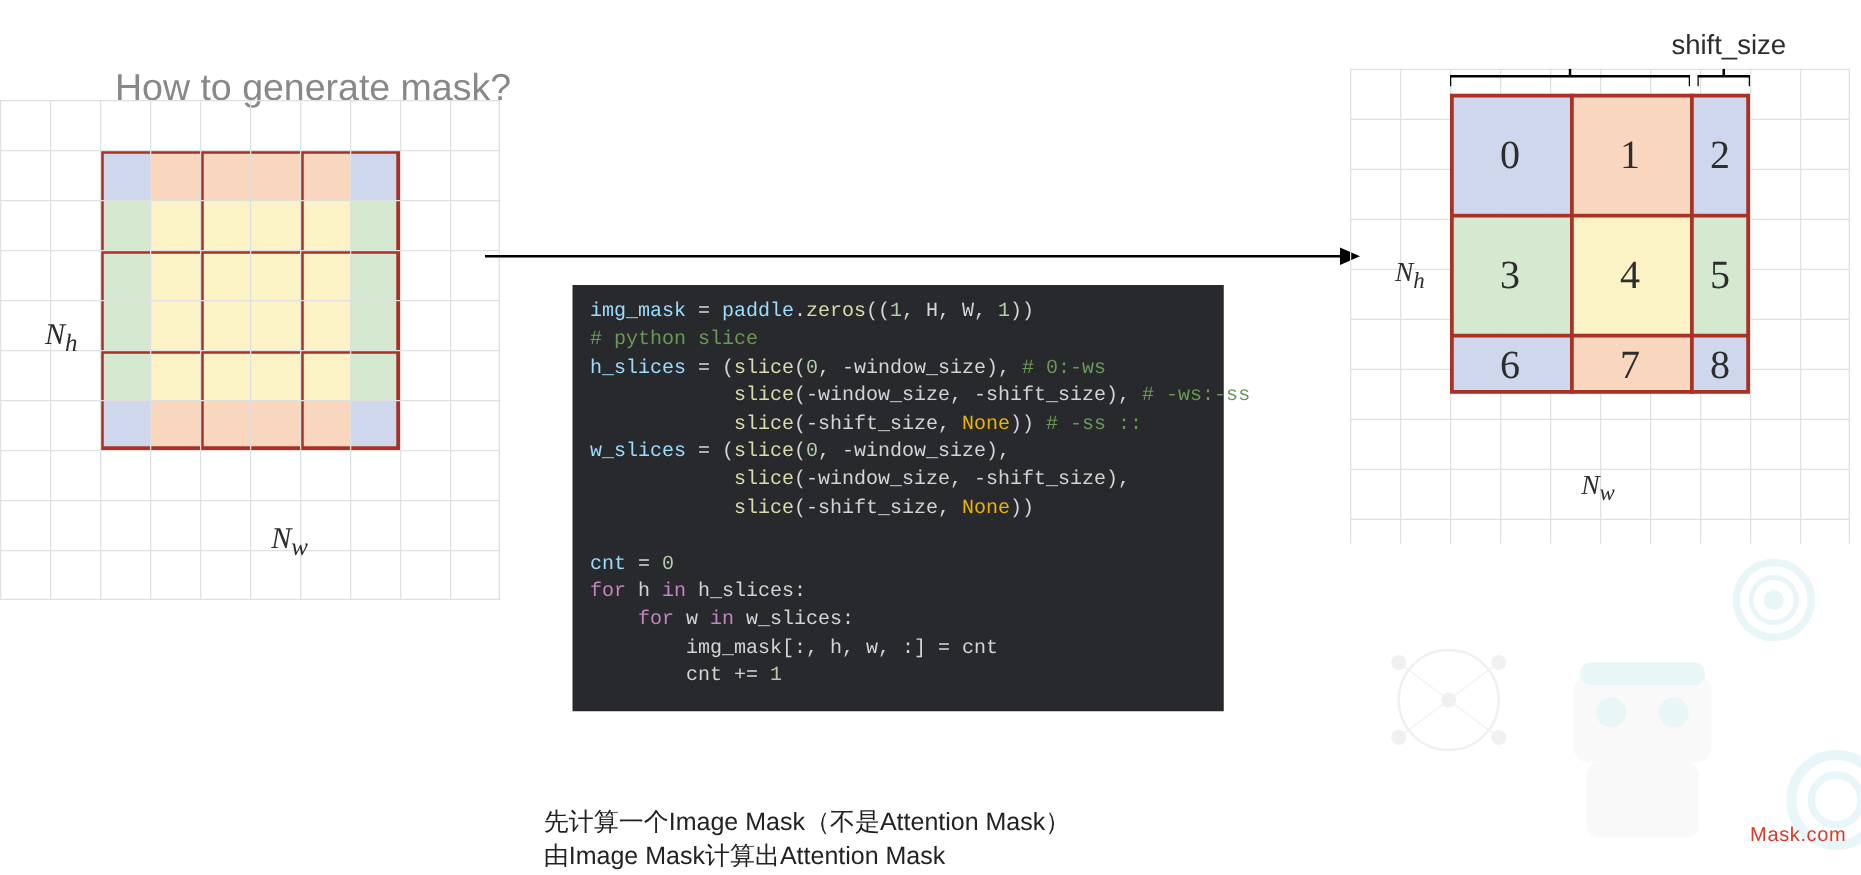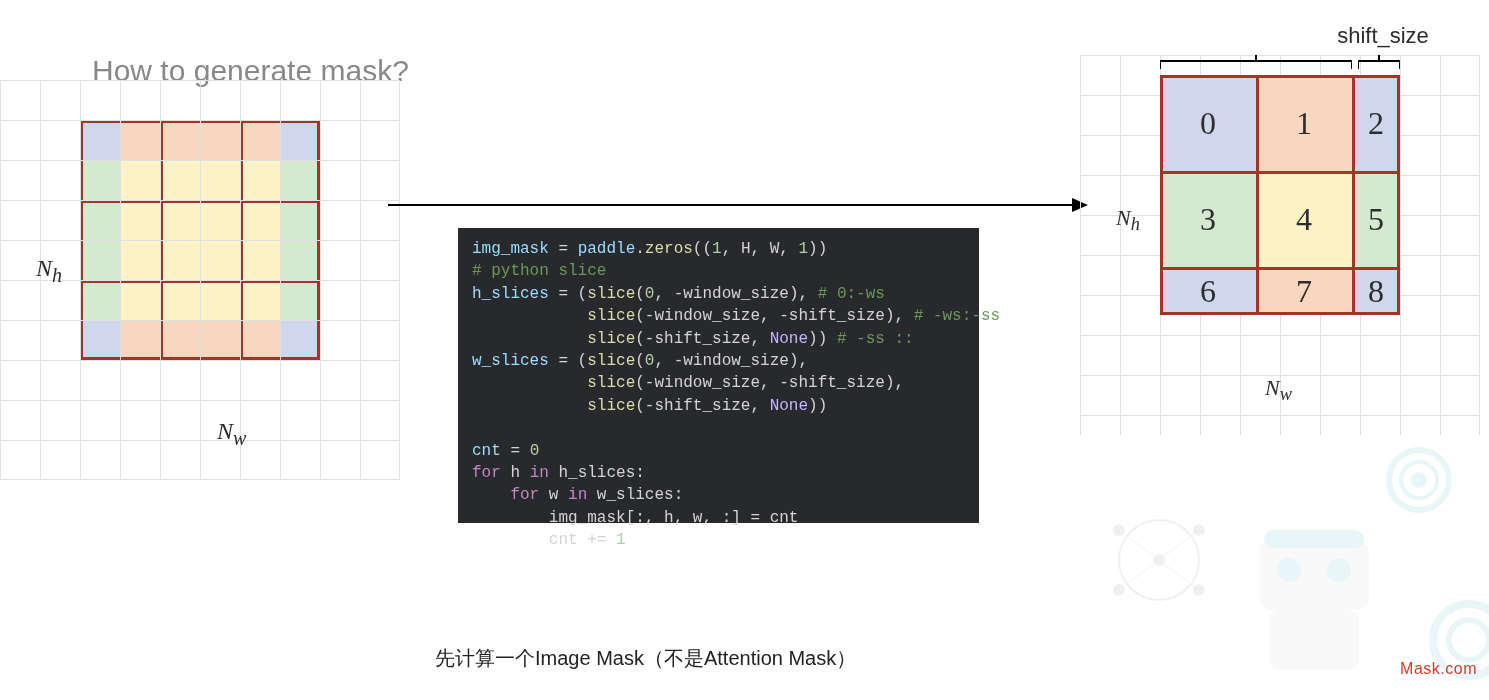--- a/index.html
+++ b/index.html
@@ -35,27 +35,27 @@
   .outer-red{position:absolute;border:3px solid var(--red-border);box-sizing:border-box;}
   .inner-line{position:absolute;background:var(--red-border);}
   .axis-label{position:absolute;font-style:italic;font-family:"Cambria Math","Times New Roman",serif;font-size:24px;}
   .axis-labelR{position:absolute;font-style:italic;font-family:"Cambria Math","Times New Roman",serif;font-size:22px;}
   .cell-num{position:absolute;font-family:"Cambria Math","Times New Roman",serif;font-size:32px;display:flex;align-items:center;justify-content:center;}
   .bracket-label{position:absolute;text-align:center;font-family:Arial,sans-serif;font-size:22px;}
   .brace{position:absolute;}
   
   .arrow{position:absolute;}
   
-  .code{position:absolute;left:458px;top:228px;width:521px;height:295px;background:var(--code-bg);color:var(--code-fg);font-family:Consolas,"Courier New",monospace;font-size:16px;line-height:1.4;padding:10px 14px;box-sizing:border-box;white-space:pre;}
+  .code{position:absolute;left:458px;top:228px;width:521px;height:341px;background:var(--code-bg);color:var(--code-fg);font-family:Consolas,"Courier New",monospace;font-size:16px;line-height:1.4;padding:10px 14px;box-sizing:border-box;white-space:pre;}
   .kw{color:#c586c0;}
   .cm{color:var(--code-comment);}
   .fn{color:#9cdcfe;}
   .fnc{color:var(--code-func);}
   .num{color:var(--code-number);}
-  .kd{color:#c4b5fd;}
+  .kd{color:#eab308;}
   .code-label{position:absolute;left:610px;top:545px;font-size:26px;color:#333;}
   .explain{position:absolute;left:435px;top:645px;font-size:20px;font-family:"Microsoft YaHei","Segoe UI",sans-serif;color:#222;line-height:1.35;}
   .watermark{position:absolute;right:12px;bottom:22px;font-family:Arial,sans-serif;font-size:16px;color:var(--watermark);letter-spacing:0.5px;}
   .robot-bg{position:absolute;right:0;bottom:0;width:430px;height:280px;opacity:0.12;}
 </style>
 </head>
 <body>
 
 <div class="page">
 
@@ -231,17 +231,18 @@
     </svg>
 
     <svg class="brace" style="left:278px;top:0px;width:42px;height:16px;" viewBox="0 0 42 16">
       <path d="M0 14 L0 6 L42 6 L42 14 M21 6 L21 0" stroke="#000" stroke-width="2" fill="none"></path>
     </svg>
     <div class="bracket-label" style="left:248px;top:-32px;width:110px;">shift_size</div>
   </div>
 
   <div class="explain">
     <div>先计算一个Image Mask（不是Attention Mask）</div>
+    <div>由Image Mask计算出Attention Mask</div>
   </div>
 
   <div class="watermark">Mask.com</div>
 
 </div>
 
 </body></html>

